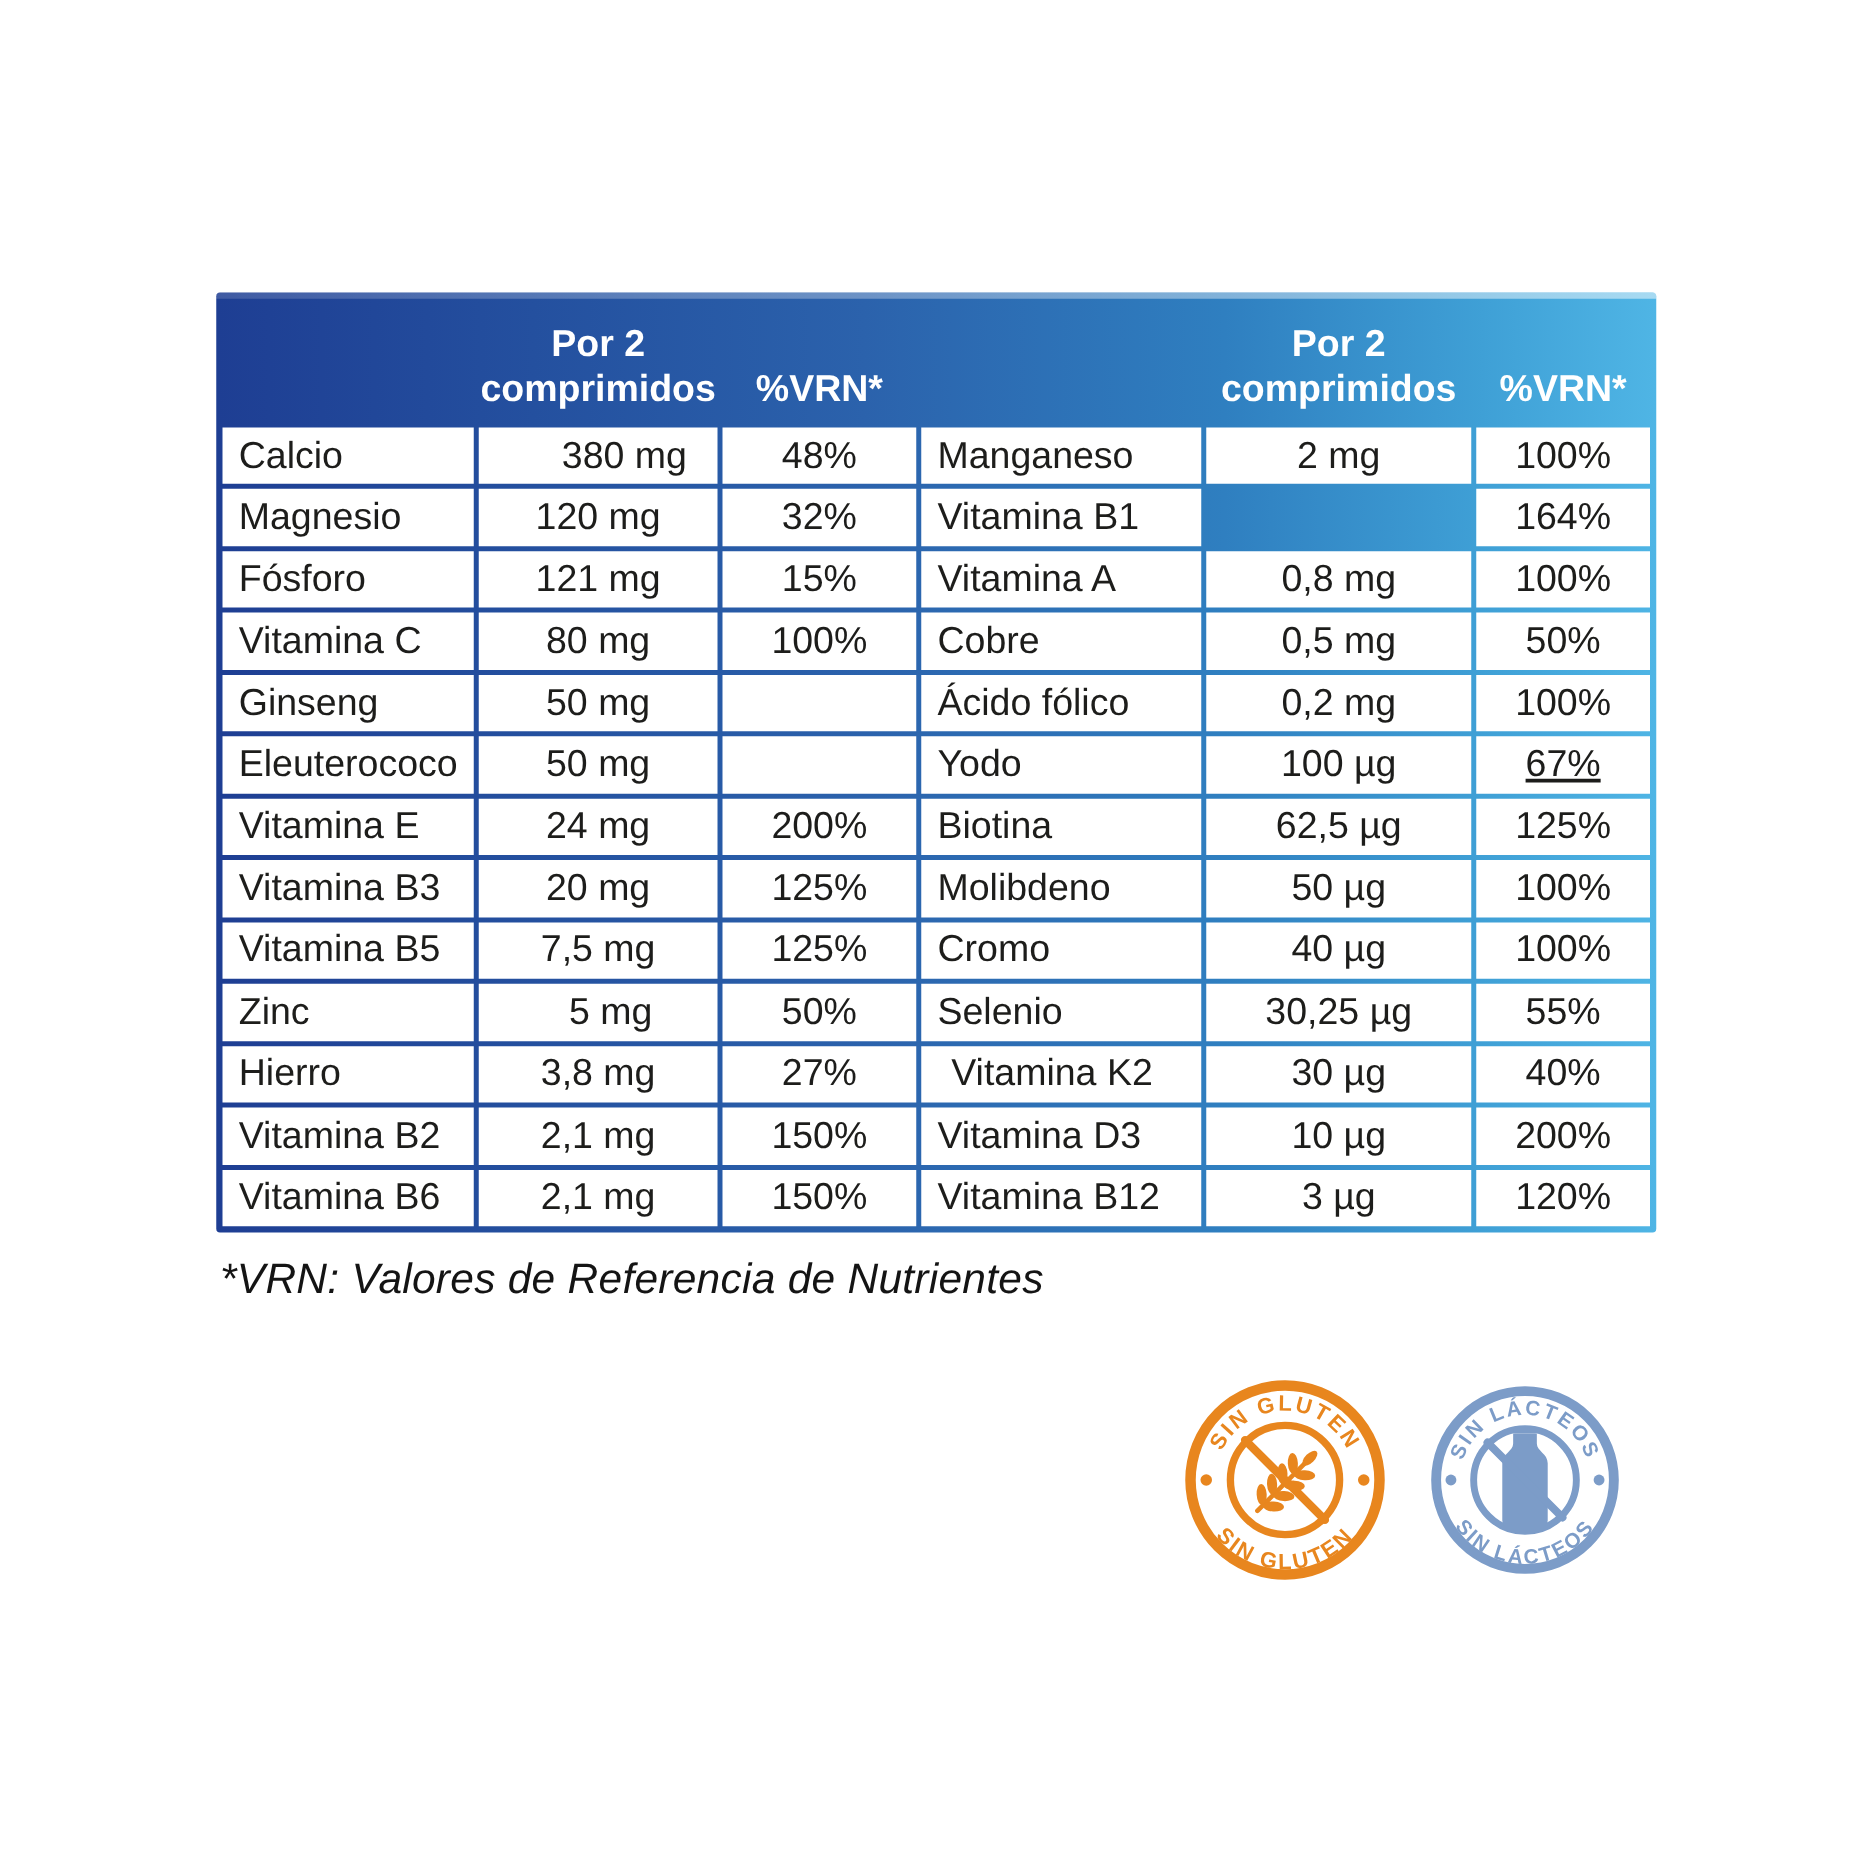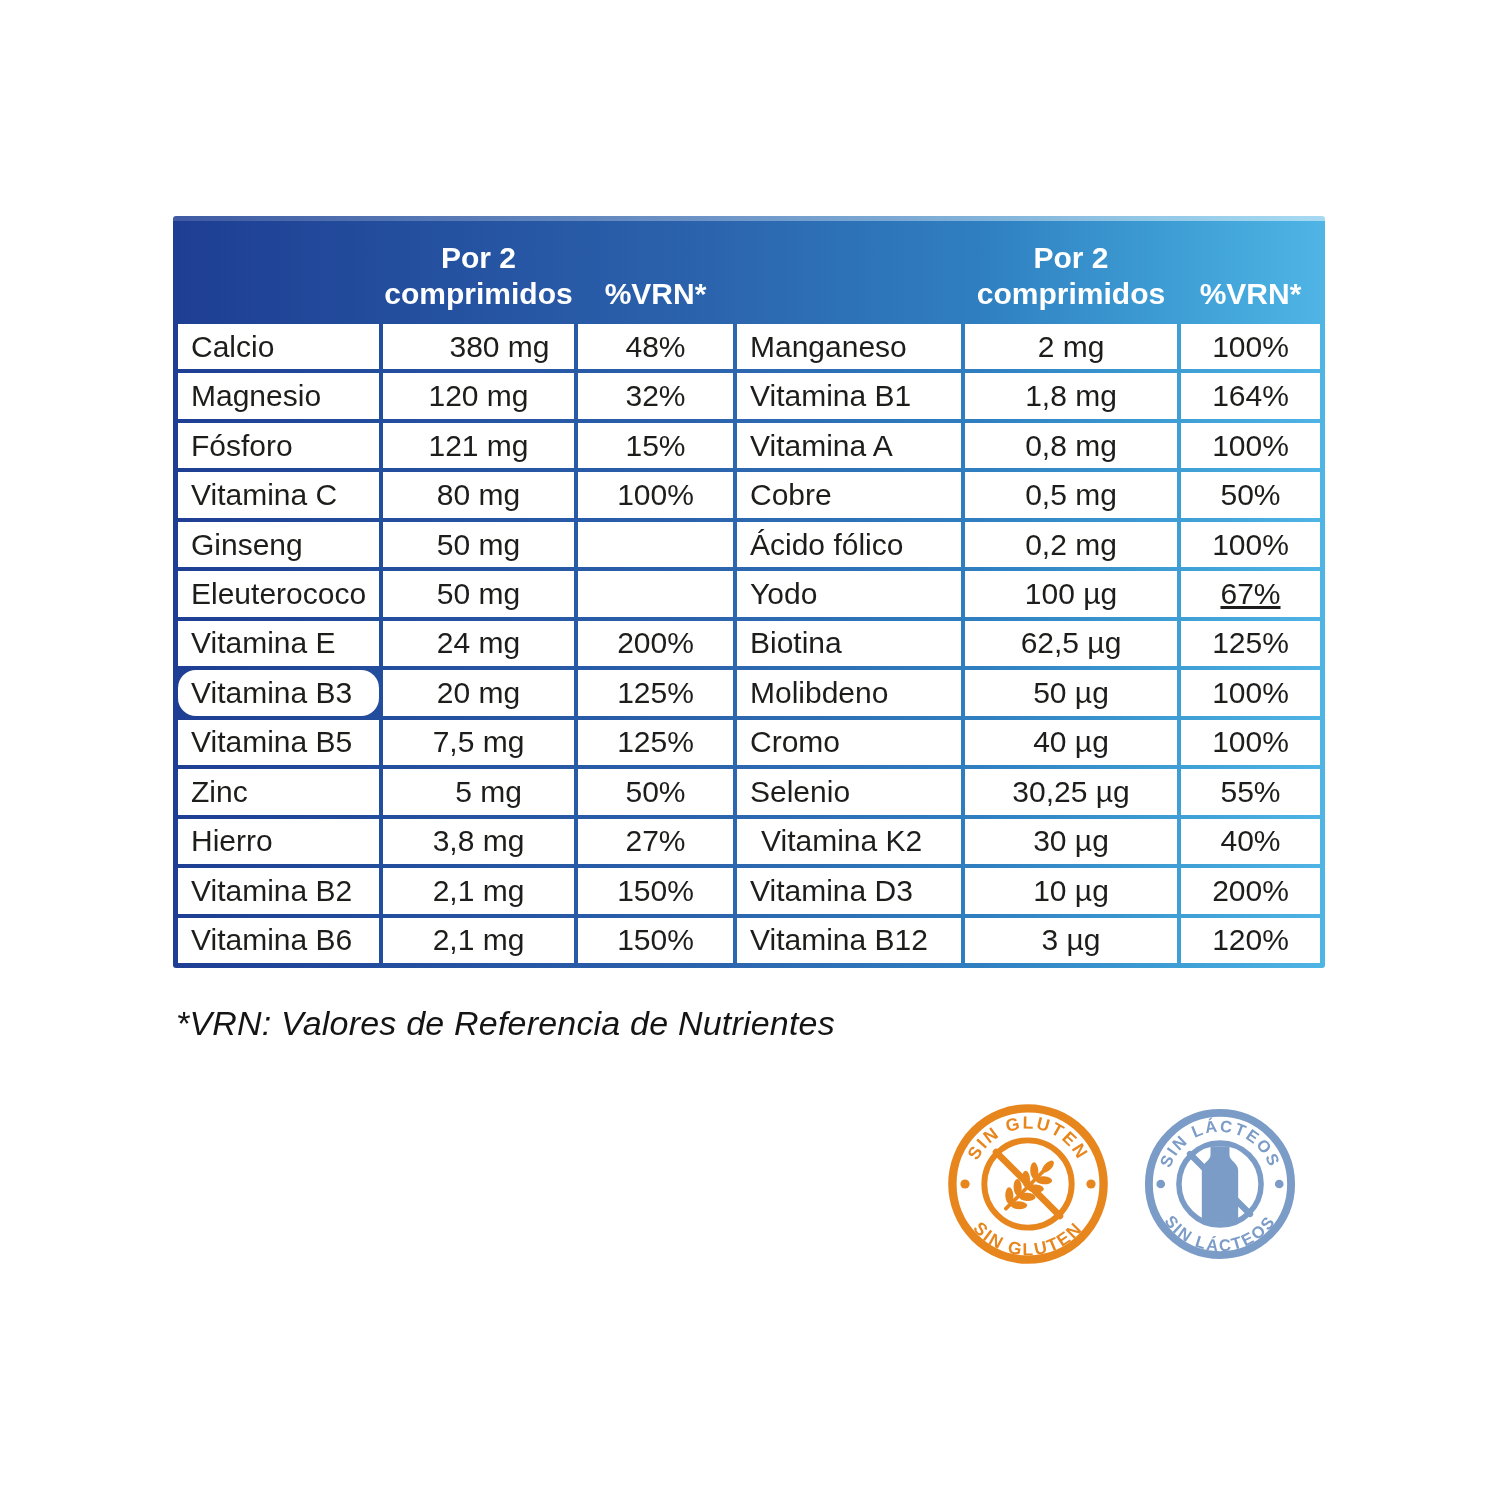--- a/index.html
+++ b/index.html
@@ -2,21 +2,21 @@
 <html><head>
 <meta charset="utf-8">
 <style>
   html,body{margin:0;padding:0;background:#ffffff;}
   .page{
     position:relative;width:1500px;height:1500px;background:#ffffff;overflow:hidden;
     font-family:"Liberation Sans","DejaVu Sans",sans-serif;
   }
   
   .facts-table{
-    position:absolute;left:173px;top:216px;width:1152px;height:752px;
+    position:absolute;left:173px;top:234px;width:1152px;height:752px;
     box-sizing:border-box;padding:5px;border-radius:3px;
     background:linear-gradient(90deg,#1E3E93 0%,#24509F 22%,#2B62AC 45%,#2F7FC0 70%,#3FA0D6 88%,#4FB5E5 100%);
     display:grid;
     grid-template-columns:201px 191px 155px 224px 212px 139px;
     grid-template-rows:99px repeat(13,1fr);
     column-gap:4px;row-gap:4px;
   }
   .shine{
     position:absolute;left:0;top:0;right:0;height:5px;
     background:linear-gradient(90deg,rgba(255,255,255,.15),rgba(255,255,255,.5));
@@ -86,21 +86,21 @@
       <div class="cell cell-val" style="grid-area: 5 / 3;">100%</div>
       <div class="cell cell-name" style="grid-area: 6 / 1;">Ginseng</div>
       <div class="cell cell-val" style="grid-area: 6 / 2;">50 mg</div>
       <div class="cell cell-val" style="grid-area: 6 / 3;"></div>
       <div class="cell cell-name" style="grid-area: 7 / 1;">Eleuterococo</div>
       <div class="cell cell-val" style="grid-area: 7 / 2;">50 mg</div>
       <div class="cell cell-val" style="grid-area: 7 / 3;"></div>
       <div class="cell cell-name" style="grid-area: 8 / 1;">Vitamina E</div>
       <div class="cell cell-val" style="grid-area: 8 / 2;">24 mg</div>
       <div class="cell cell-val" style="grid-area: 8 / 3;">200%</div>
-      <div class="cell cell-name" style="grid-area: 9 / 1; border-radius: 18px;">Vitamina B3</div>
+      <div class="cell cell-name" style="grid-area: 9 / 1;">Vitamina B3</div>
       <div class="cell cell-val" style="grid-area: 9 / 2;">20 mg</div>
       <div class="cell cell-val" style="grid-area: 9 / 3;">125%</div>
       <div class="cell cell-name" style="grid-area: 10 / 1;">Vitamina B5</div>
       <div class="cell cell-val" style="grid-area: 10 / 2;">7,5 mg</div>
       <div class="cell cell-val" style="grid-area: 10 / 3;">125%</div>
       <div class="cell cell-name" style="grid-area: 11 / 1;">Zinc</div>
       <div class="cell cell-val" style="grid-area: 11 / 2; padding-left: 20px;">5 mg</div>
       <div class="cell cell-val" style="grid-area: 11 / 3;">50%</div>
       <div class="cell cell-name" style="grid-area: 12 / 1;">Hierro</div>
       <div class="cell cell-val" style="grid-area: 12 / 2;">3,8 mg</div>
@@ -108,21 +108,20 @@
       <div class="cell cell-name" style="grid-area: 13 / 1;">Vitamina B2</div>
       <div class="cell cell-val" style="grid-area: 13 / 2;">2,1 mg</div>
       <div class="cell cell-val" style="grid-area: 13 / 3;">150%</div>
       <div class="cell cell-name" style="grid-area: 14 / 1;">Vitamina B6</div>
       <div class="cell cell-val" style="grid-area: 14 / 2;">2,1 mg</div>
       <div class="cell cell-val" style="grid-area: 14 / 3;">150%</div>
       <div class="cell cell-name" style="grid-area: 2 / 4;">Manganeso</div>
       <div class="cell cell-val" style="grid-area: 2 / 5;">2 mg</div>
       <div class="cell cell-val" style="grid-area: 2 / 6;">100%</div>
       <div class="cell cell-name" style="grid-area: 3 / 4;">Vitamina B1</div>
-      <div class="cell cell-val" style="grid-area: 3 / 5;">1,8 mg</div>
       <div class="cell cell-val" style="grid-area: 3 / 6;">164%</div>
       <div class="cell cell-name" style="grid-area: 4 / 4;">Vitamina A</div>
       <div class="cell cell-val" style="grid-area: 4 / 5;">0,8 mg</div>
       <div class="cell cell-val" style="grid-area: 4 / 6;">100%</div>
       <div class="cell cell-name" style="grid-area: 5 / 4;">Cobre</div>
       <div class="cell cell-val" style="grid-area: 5 / 5;">0,5 mg</div>
       <div class="cell cell-val" style="grid-area: 5 / 6;">50%</div>
       <div class="cell cell-name" style="grid-area: 6 / 4;">Ácido fólico</div>
       <div class="cell cell-val" style="grid-area: 6 / 5;">0,2 mg</div>
       <div class="cell cell-val" style="grid-area: 6 / 6;">100%</div>

